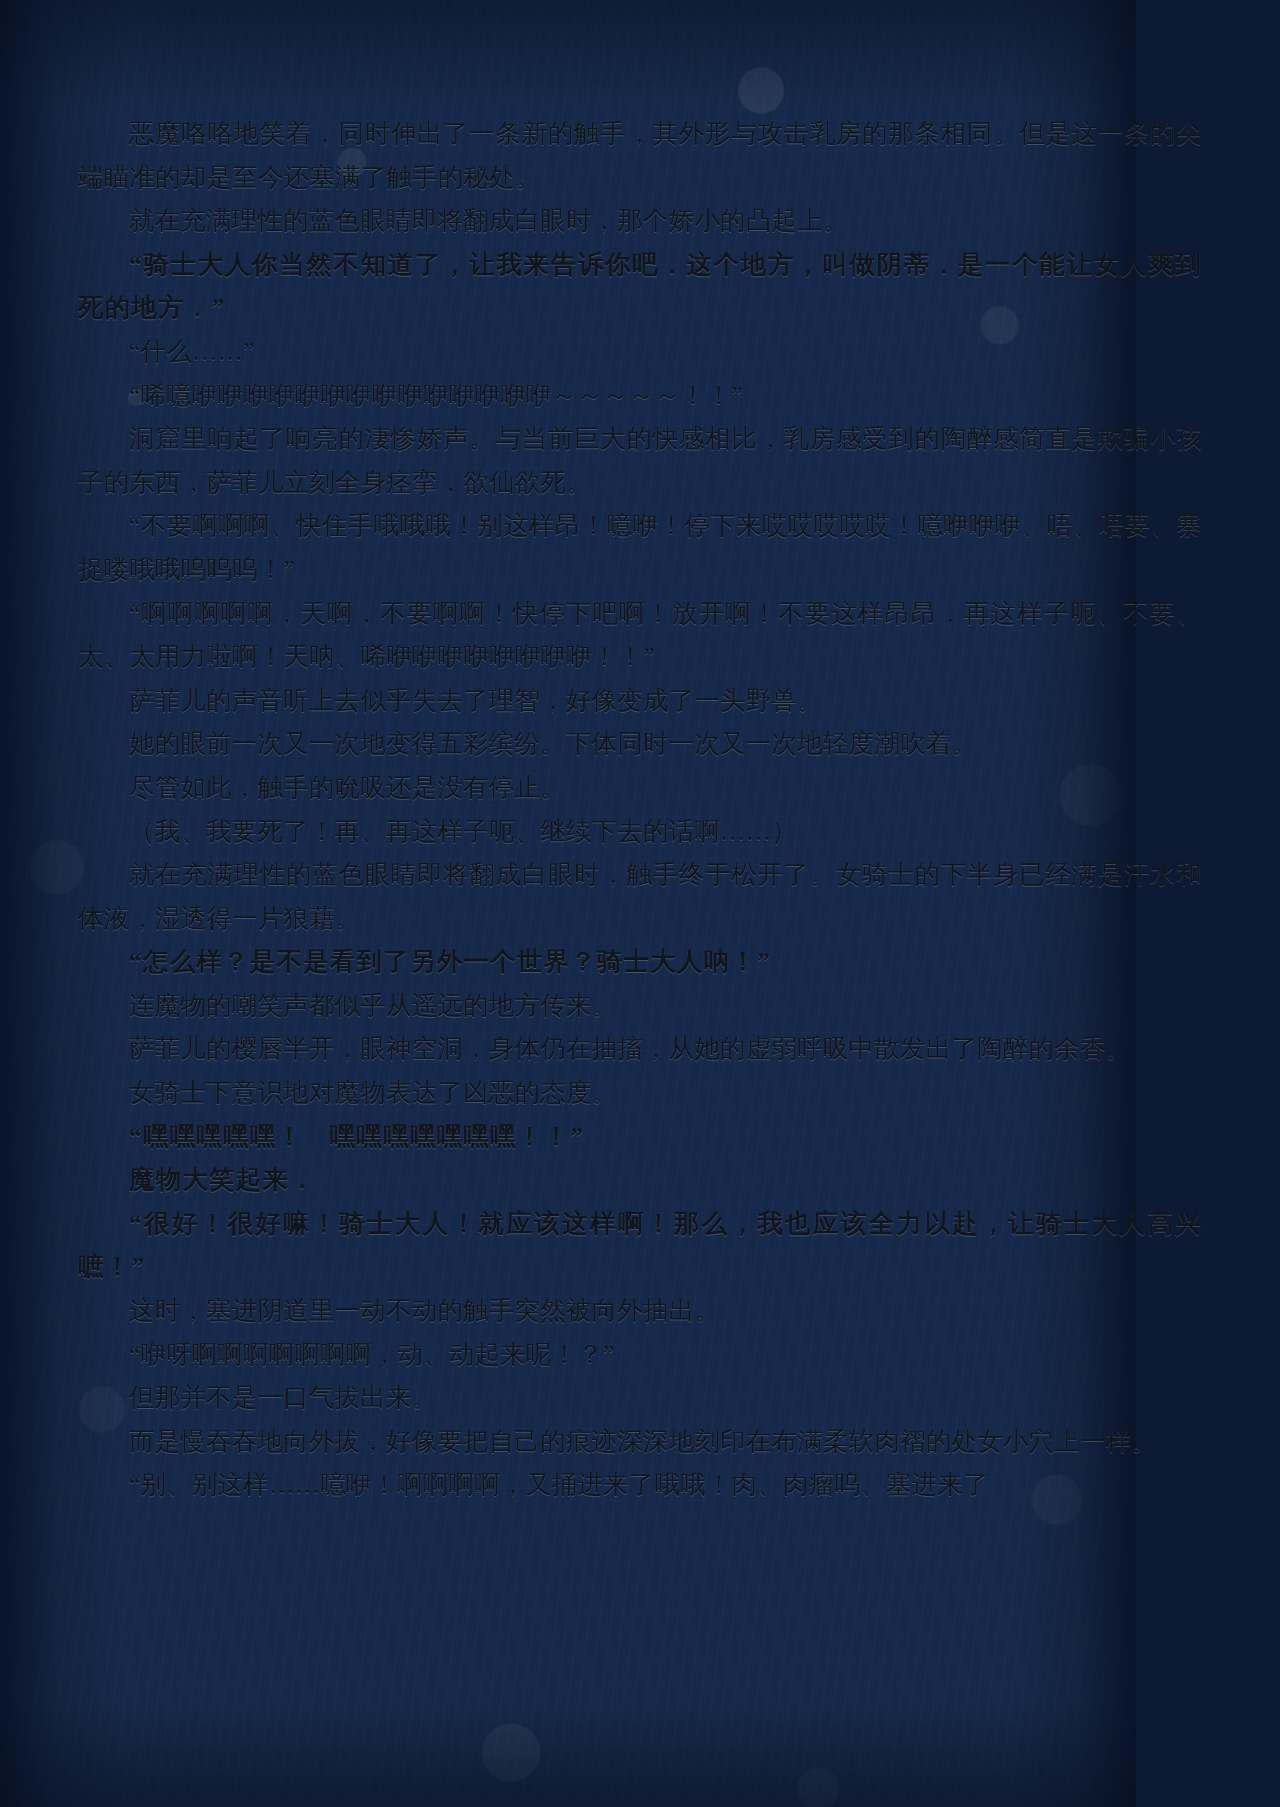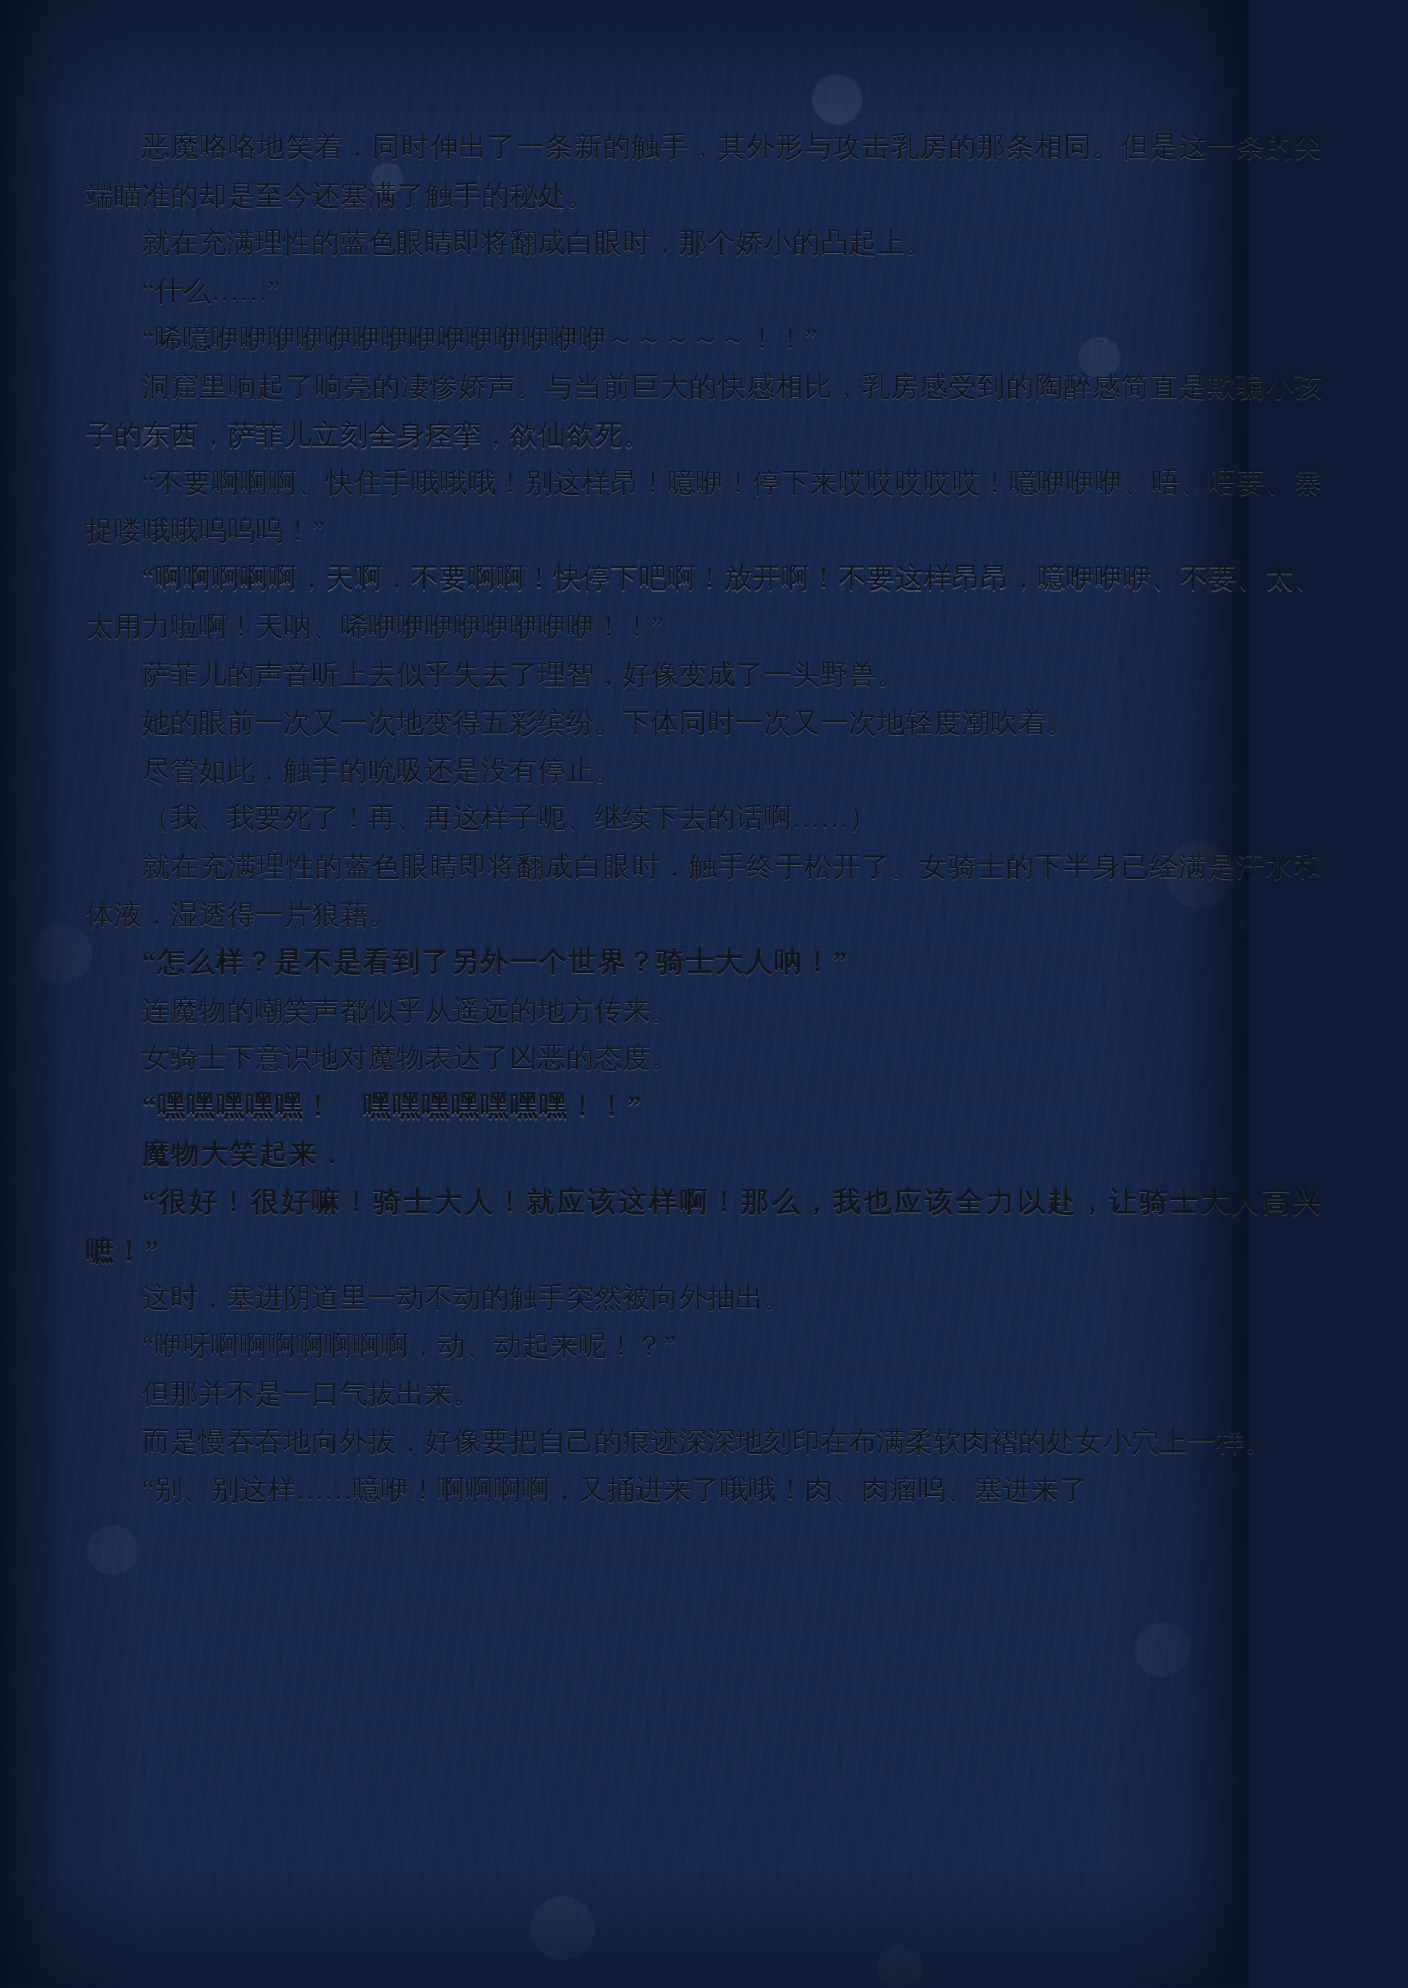--- a/index.html
+++ b/index.html
@@ -92,32 +92,34 @@
 <body>
 
 <div id="page">
   <div id="grain"></div>
   <div id="streaks"></div>
   <div id="vignette"></div>
 
   <div id="text-column">
     <p class="para">恶魔咯咯地笑着，同时伸出了一条新的触手，其外形与攻击乳房的那条相同。但是这一条的尖端瞄准的却是至今还塞满了触手的秘处。</p>
     <p class="para">就在充满理性的蓝色眼睛即将翻成白眼时，那个娇小的凸起上。</p>
+    <p class="para bold">“骑士大人你当然不知道了，让我来告诉你吧．这个地方，叫做阴蒂．是一个能让女人爽到死的地方．”</p>
     <p class="para">“什么……”</p>
     <p class="para">“唏噫咿咿咿咿咿咿咿咿咿咿咿咿咿咿～～～～～！！”</p>
     <p class="para">洞窟里响起了响亮的凄惨娇声。与当前巨大的快感相比，乳房感受到的陶醉感简直是欺骗小孩子的东西，萨菲儿立刻全身痉挛，欲仙欲死。</p>
     <p class="para">“不要啊啊啊、快住手哦哦哦！别这样昂！噫咿！停下来哎哎哎哎哎！噫咿咿咿、唔、唔要、寨捉喽哦哦呜呜呜！”</p>
-    <p class="para">“啊啊啊啊啊，天啊，不要啊啊！快停下吧啊！放开啊！不要这样昂昂，噫咿咿咿、不要、太、太用力啦啊！天呐、唏咿咿咿咿咿咿咿咿！！”</p>
+    <p class="para">“啊啊啊啊啊，天啊，不要啊啊！快停下吧啊！放开啊！不要这样昂昂，再这样子呃、不要、太、太用力啦啊！天呐、唏咿咿咿咿咿咿咿咿！！”</p>
     <p class="para">萨菲儿的声音听上去似乎失去了理智，好像变成了一头野兽。</p>
     <p class="para">她的眼前一次又一次地变得五彩缤纷。下体同时一次又一次地轻度潮吹着。</p>
     <p class="para">尽管如此，触手的吮吸还是没有停止。</p>
     <p class="para">（我、我要死了！再、再这样子呃、继续下去的话啊……）</p>
     <p class="para">就在充满理性的蓝色眼睛即将翻成白眼时，触手终于松开了。女骑士的下半身已经满是汗水和体液，湿透得一片狼藉。</p>
     <p class="para bold">“怎么样？是不是看到了另外一个世界？骑士大人呐！”</p>
     <p class="para">连魔物的嘲笑声都似乎从遥远的地方传来。</p>
+    <p class="para">萨菲儿的樱唇半开，眼神空洞，身体仍在抽搐，从她的虚弱呼吸中散发出了陶醉的余香。</p>
     <p class="para">女骑士下意识地对魔物表达了凶恶的态度。</p>
     <p class="para bold">“嘿嘿嘿嘿嘿！　嘿嘿嘿嘿嘿嘿嘿！！”</p>
     <p class="para bold">魔物大笑起来．</p>
     <p class="para bold">“很好！很好嘛！骑士大人！就应该这样啊！那么，我也应该全力以赴，让骑士大人高兴嗻！”</p>
     <p class="para">这时，塞进阴道里一动不动的触手突然被向外抽出。</p>
     <p class="para">“咿呀啊啊啊啊啊啊啊，动、动起来呢！？”</p>
     <p class="para">但那并不是一口气拔出来。</p>
     <p class="para">而是慢吞吞地向外拔，好像要把自己的痕迹深深地刻印在布满柔软肉褶的处女小穴上一样。</p>
     <p class="para">“别、别这样……噫咿！啊啊啊啊，又捅进来了哦哦！肉、肉瘤呜、塞进来了</p>
   </div>

